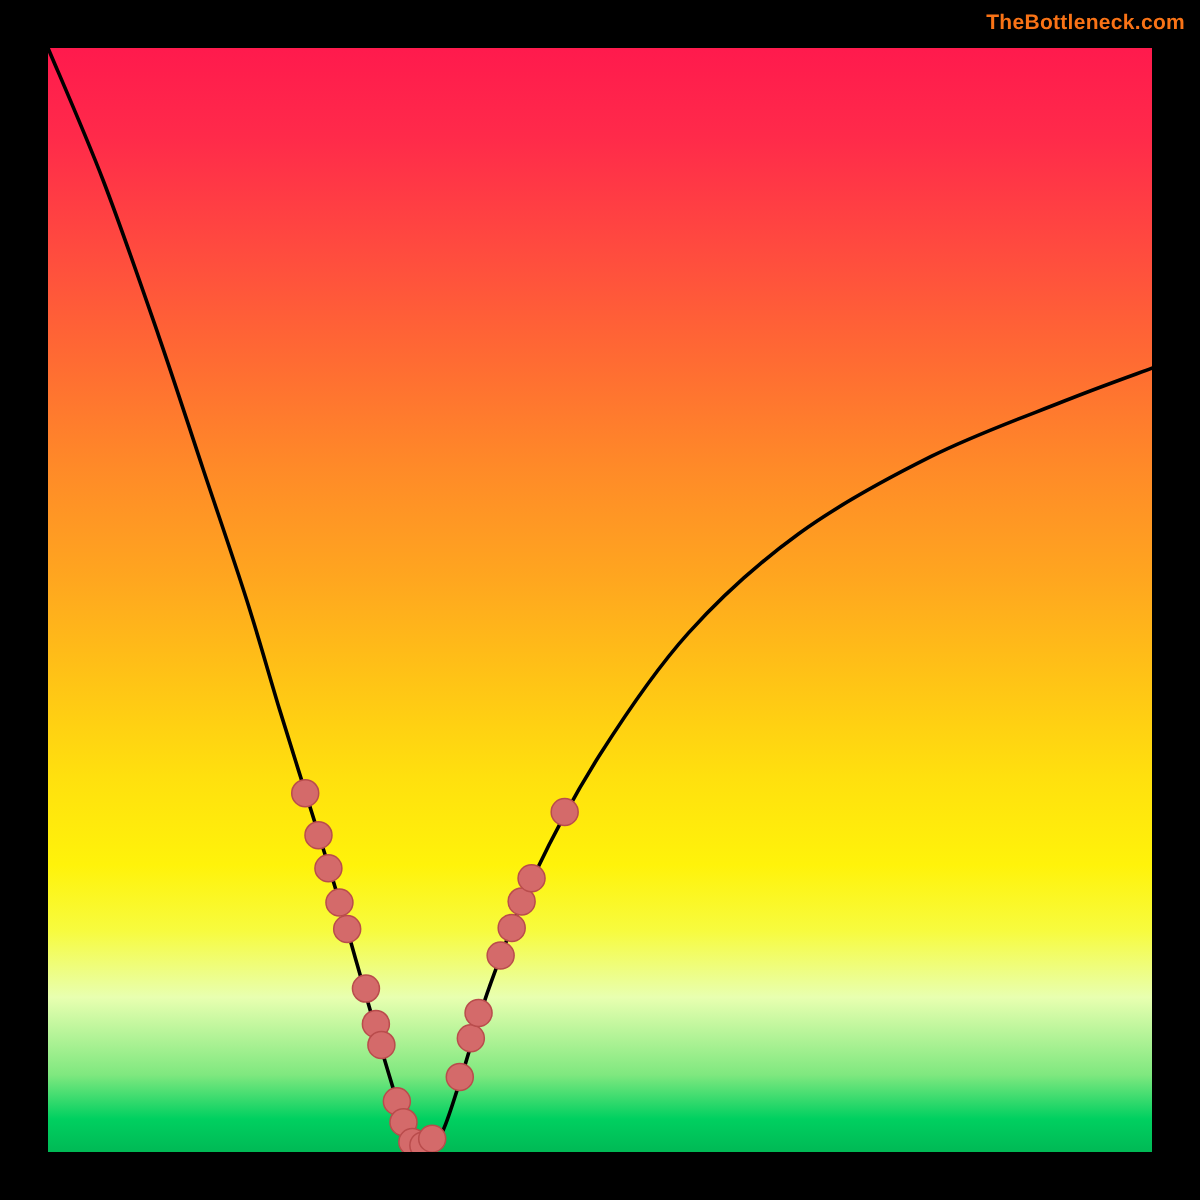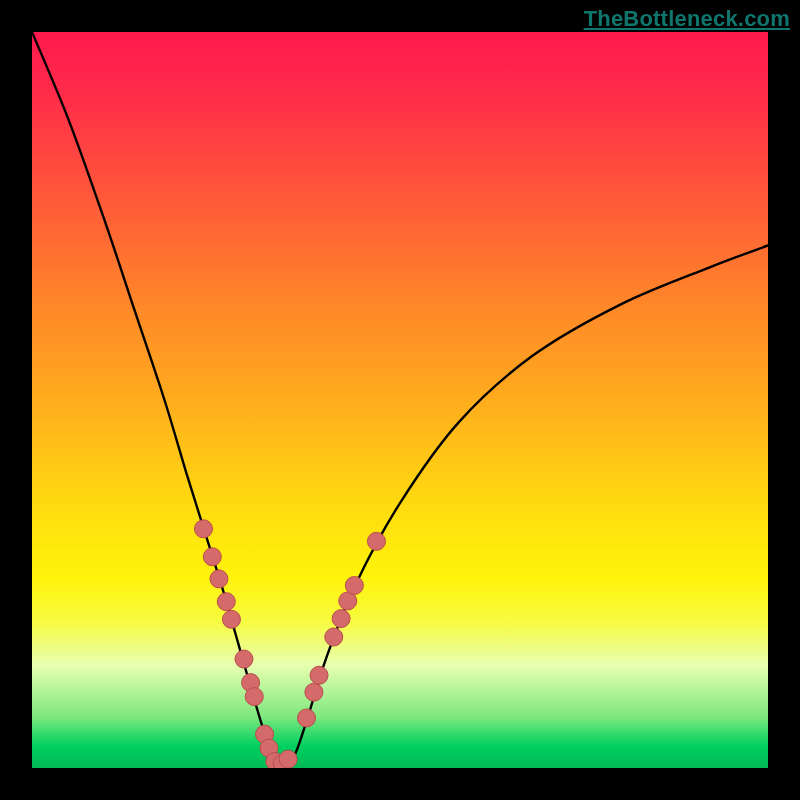--- a/index.html
+++ b/index.html
@@ -37,25 +37,24 @@
       #7fe87f 93%,
       #00d060 97%,
       #00b955 100%
     );
   }
   .watermark {
     position: absolute;
     top: 6px;
     right: 10px;
     font-family: Arial, Helvetica, sans-serif;
-    font-size: 22px;
+    font-size: 14px;
     font-weight: 600;
-    color: #0f766e;
+    color: #f97316;
     letter-spacing: 0.2px;
-    text-decoration: underline;
   }
   svg.overlay {
     position: absolute;
     left: 0;
     top: 0;
     width: 736px;
     height: 736px;
   }
 </style>
 </head>

